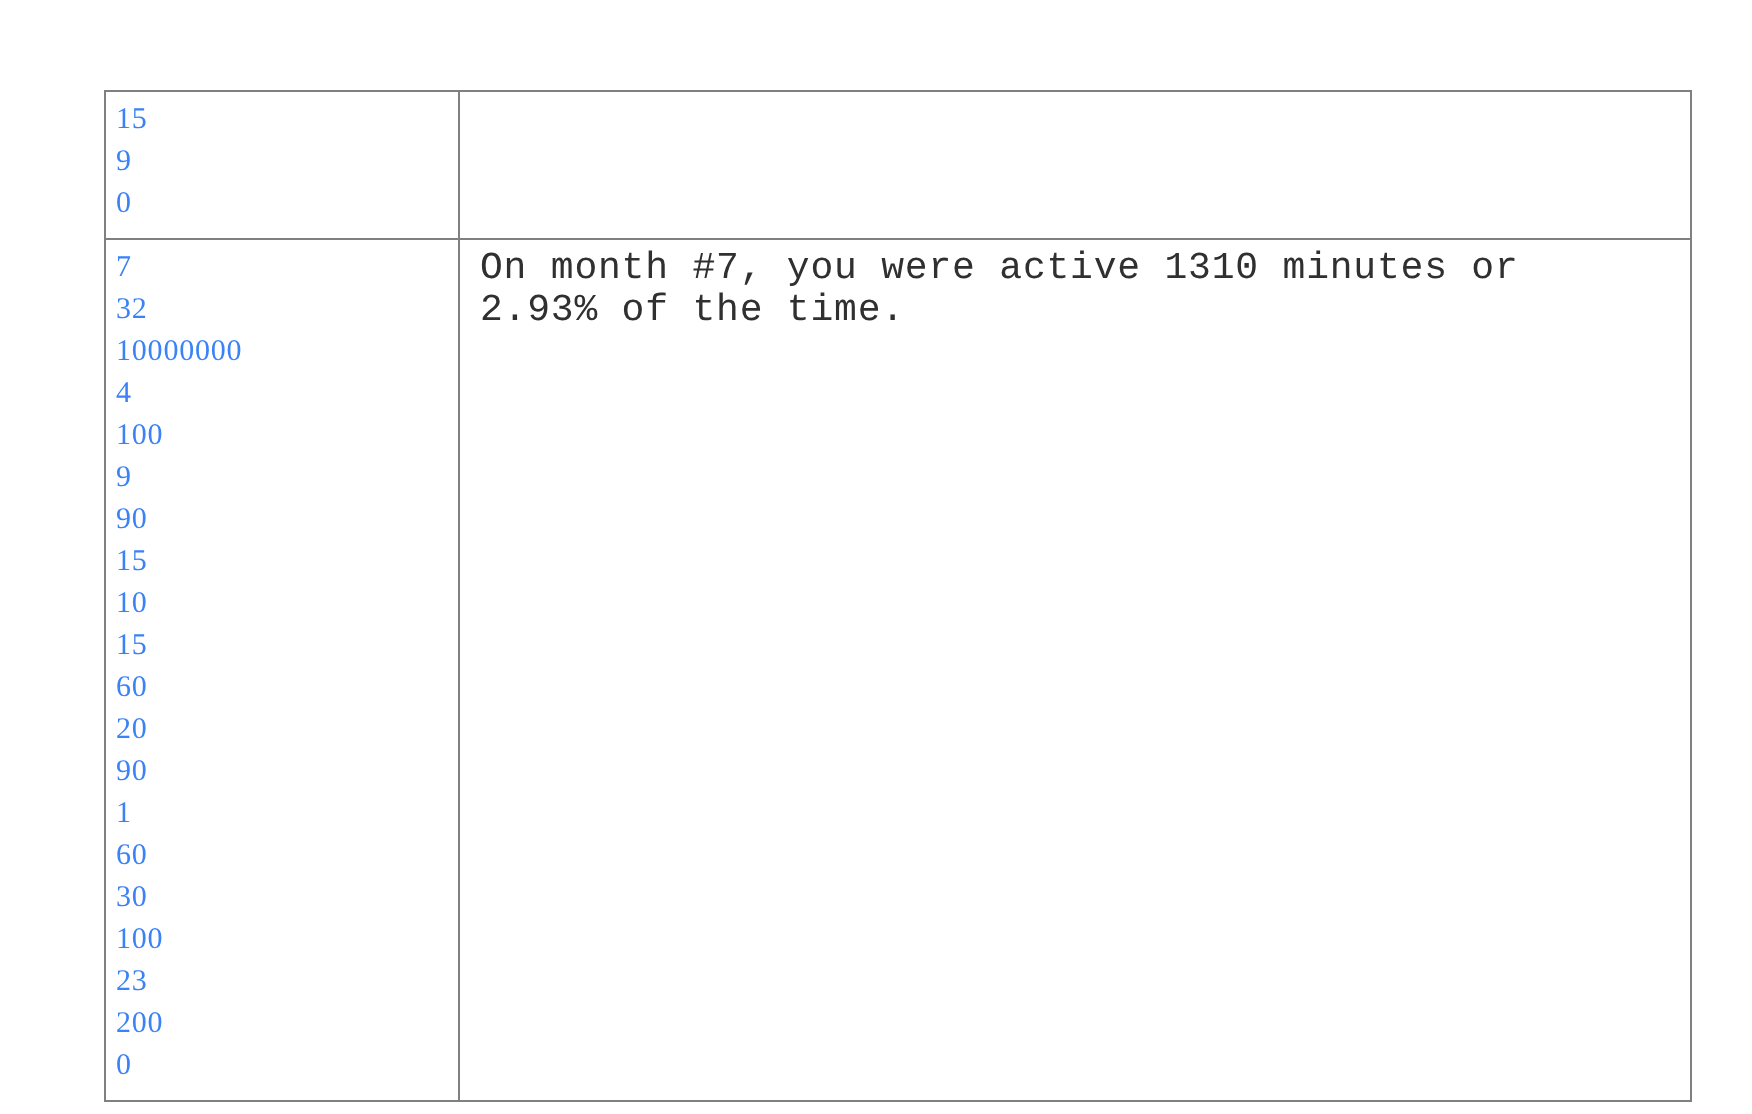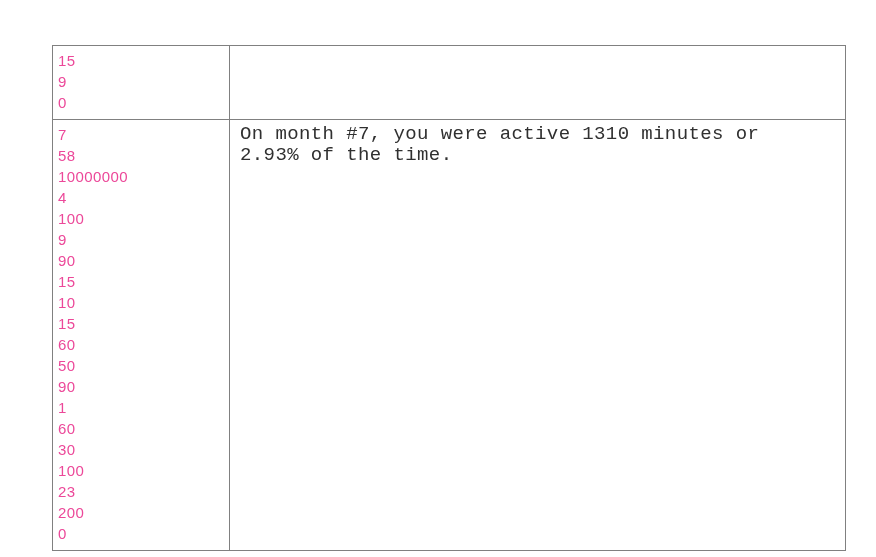--- a/index.html
+++ b/index.html
@@ -45,24 +45,24 @@
   }
   tr.row-top td.col-values,
   tr.row-top td.col-message {
     height: 55px;
   }
   tr.row-main td.col-values,
   tr.row-main td.col-message {
     height: 405px;
   }
   .value-line {
-    font-family: Liberation Sans, sans-serif;
+    font-family: Liberation Serif, serif;
     font-size: 15px;
     line-height: 21px;
-    color: #ec4899;
+    color: #3b82f6;
     white-space: pre;
     letter-spacing: 0.4px;
   }
   .message-text {
     font-family: "Liberation Mono", "DejaVu Sans Mono", monospace;
     font-size: 19px;
     line-height: 21px;
     color: #303030;
     letter-spacing: 0.4px;
     max-width: 585px;
@@ -84,31 +84,31 @@
           <div class="value-line">0</div>
         </td>
         <td class="col-message">
           <div class="message-text"></div>
         </td>
       </tr>
 
       <tr class="row-main">
         <td class="col-values">
           <div class="value-line">7</div>
-          <div class="value-line">58</div>
+          <div class="value-line">32</div>
           <div class="value-line">10000000</div>
           <div class="value-line">4</div>
           <div class="value-line">100</div>
           <div class="value-line">9</div>
           <div class="value-line">90</div>
           <div class="value-line">15</div>
           <div class="value-line">10</div>
           <div class="value-line">15</div>
           <div class="value-line">60</div>
-          <div class="value-line">50</div>
+          <div class="value-line">20</div>
           <div class="value-line">90</div>
           <div class="value-line">1</div>
           <div class="value-line">60</div>
           <div class="value-line">30</div>
           <div class="value-line">100</div>
           <div class="value-line">23</div>
           <div class="value-line">200</div>
           <div class="value-line">0</div>
         </td>
         <td class="col-message">

